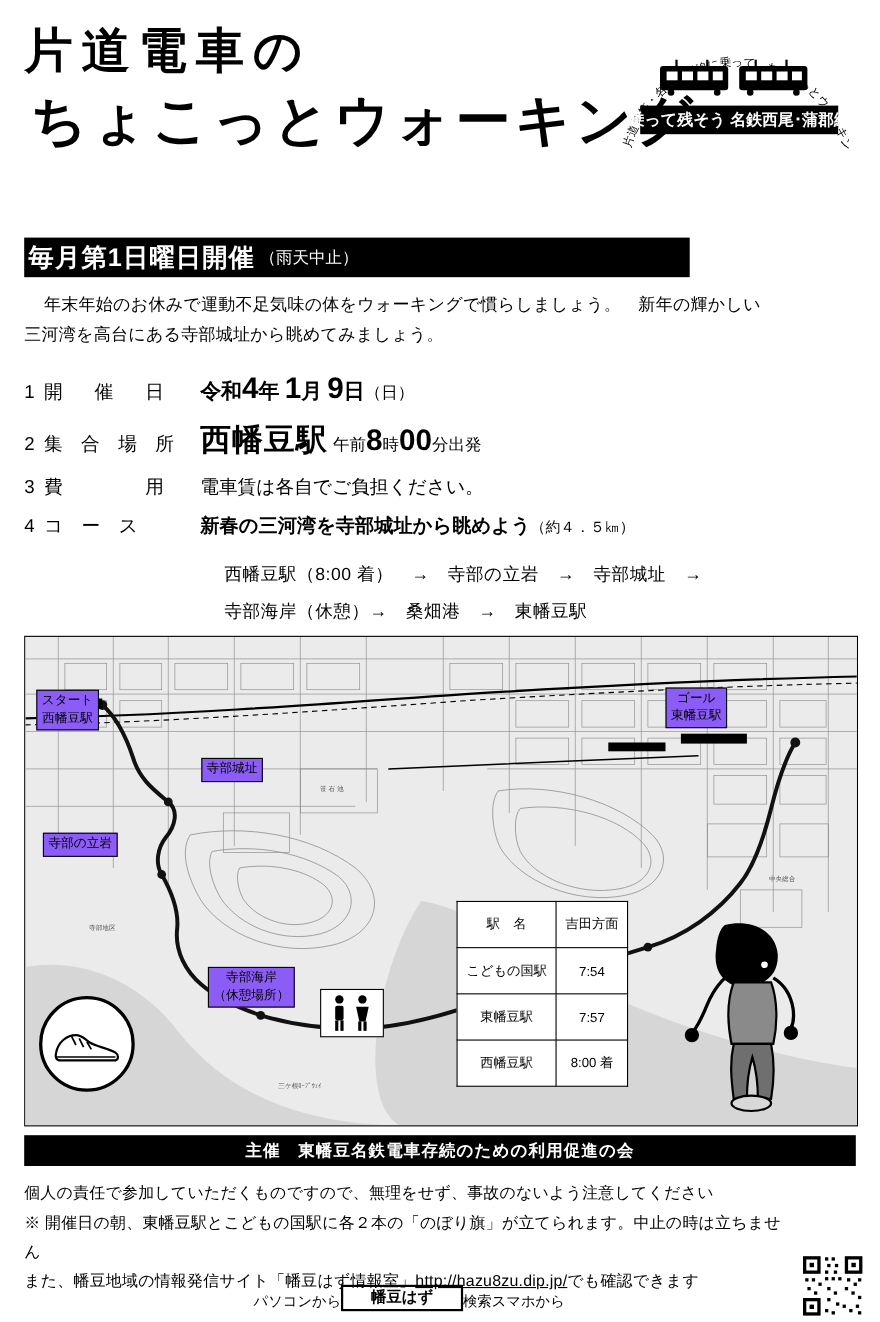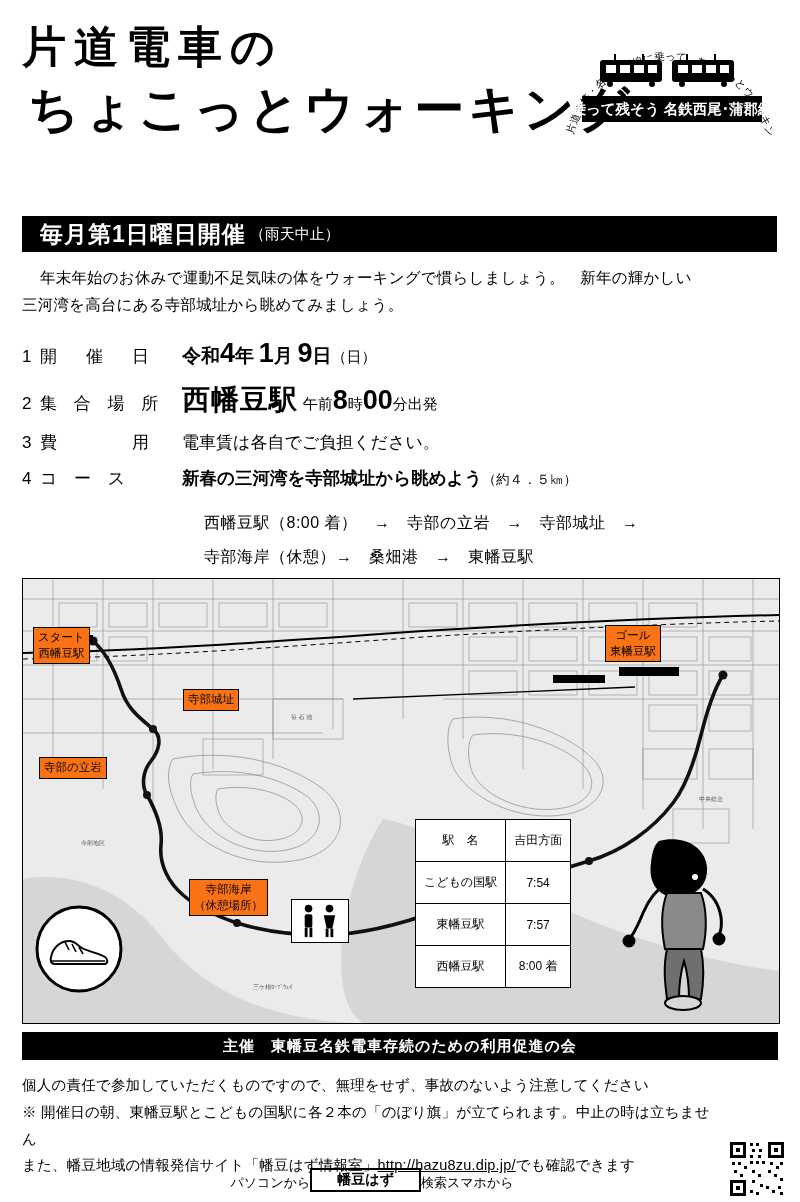--- a/index.html
+++ b/index.html
@@ -80,27 +80,27 @@
     align-items: center;
     justify-content: center;
     white-space: nowrap;
   }
 
   
   .ribbon {
     position: absolute;
     left: 22px;
     top: 216px;
-    width: 755px;
+    width: 605px;
     height: 36px;
     background: #000;
     color: #fff;
     display: flex;
     align-items: center;
-    padding-left: 18px;
+    padding-left: 4px;
     box-sizing: border-box;
   }
   .ribbon .big {
     font-size: 23px;
     font-weight: bold;
     letter-spacing: 1px;
   }
   .ribbon .small {
     font-size: 15px;
     margin-left: 4px;
@@ -178,21 +178,21 @@
     background: #e8e8e8;
     overflow: hidden;
   }
   .map-bg {
     position: absolute;
     left: 0; top: 0;
     width: 756px; height: 444px;
   }
   .map-label {
     position: absolute;
-    background: #f97316;
+    background: #8b5cf6;
     border: 1px solid #000;
     font-size: 11.5px;
     line-height: 1.35;
     padding: 2px 4px;
     text-align: center;
     white-space: nowrap;
   }
   .lbl-start  { left: 10px;  top: 48px;  }
   .lbl-goal   { left: 582px; top: 46px;  }
   .lbl-castle { left: 160px; top: 110px; }

